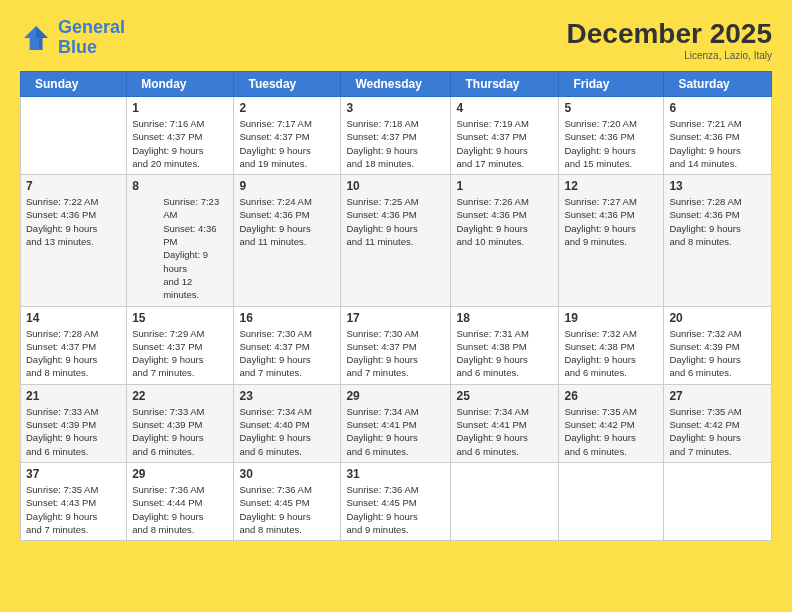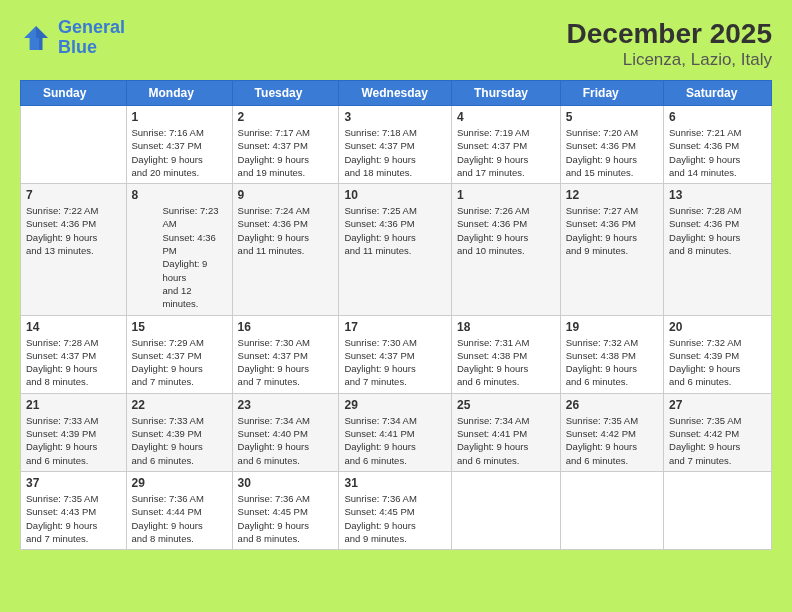--- a/index.html
+++ b/index.html
@@ -7,21 +7,21 @@
       font-family: Arial, sans-serif;
       background: #fff;
       width: 792px;
       height: 612px;
       overflow: hidden;
     }
     .page {
       width: 792px;
       height: 612px;
       padding: 18px 20px 10px 20px;
-      background: #bef264;
+      background: #fde047;
     }
     .header {
       display: flex;
       justify-content: space-between;
       align-items: flex-start;
       margin-bottom: 10px;
     }
     .logo {
       display: flex;
       align-items: center;
@@ -42,35 +42,35 @@
     }
     .title-block {
       text-align: right;
     }
     .month-title {
       font-size: 28px;
       font-weight: bold;
       color: #333;
     }
     .location-title {
-      font-size: 17px;
+      font-size: 10px;
       color: #555;
     }
     .calendar {
       width: 100%;
       border-collapse: collapse;
       border: 1px solid #ccc;
     }
     .calendar th {
       background: #3a7bd5;
       color: #fff;
       font-size: 12px;
       font-weight: bold;
       text-align: left;
-      padding: 5px 22px;
+      padding: 5px 14px;
       border: 1px solid #2a6bc5;
     }
     .calendar td {
       vertical-align: top;
       border: 1px solid #ccc;
       padding: 4px 5px;
       font-size: 10px;
       color: #333;
       width: 113px;
       min-height: 75px;

